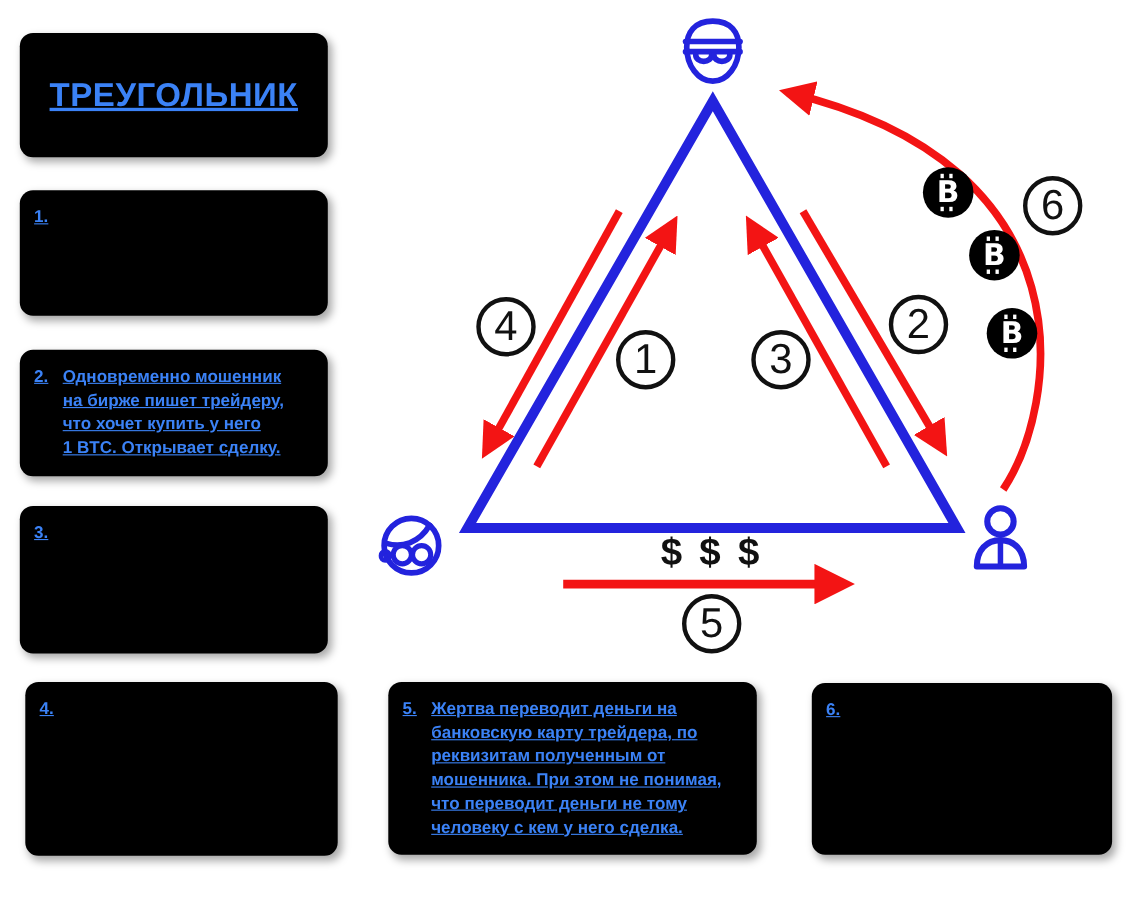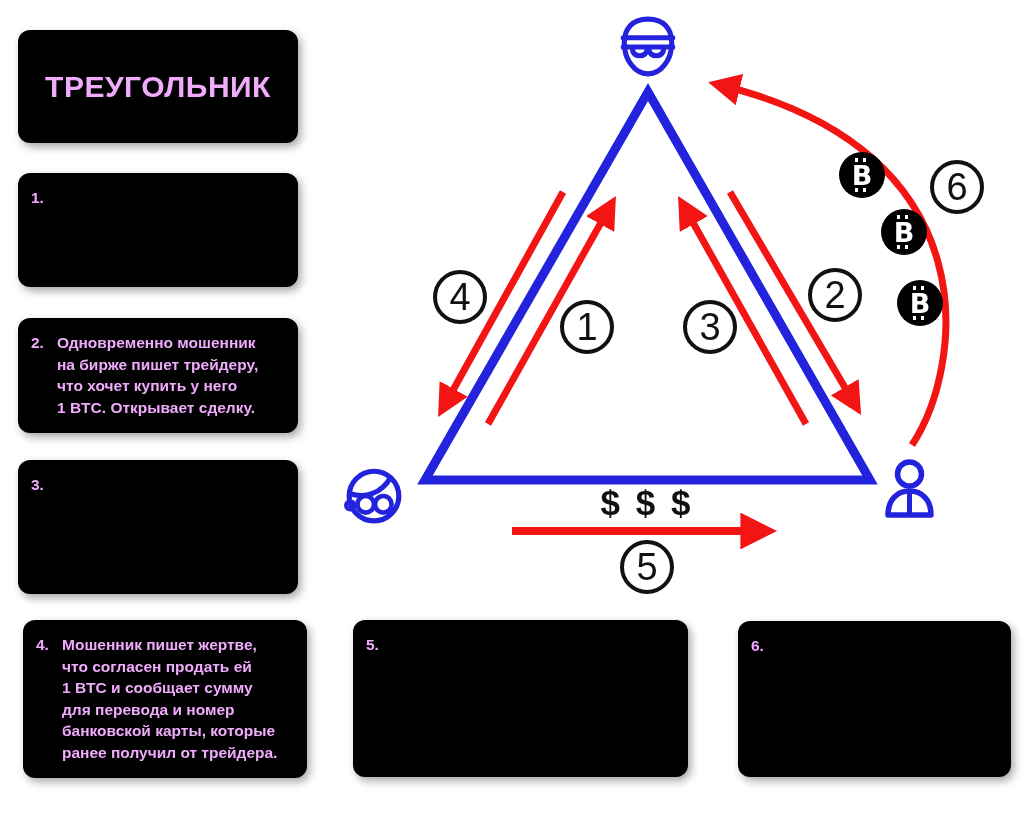--- a/index.html
+++ b/index.html
@@ -9,22 +9,23 @@
     --paper:#ffffff;
   }
   *{box-sizing:border-box;}
   html,body{margin:0;padding:0;background:#fff;}
   .canvas{
     position:relative;width:1024px;height:816px;background:var(--paper,#fff);
     font-family:"Liberation Sans","DejaVu Sans",sans-serif;overflow:hidden;
   }
   
   .card{
-    position:absolute;background:var(--ink,#000);color:#f0abfc;border-radius:12px;
+    position:absolute;background:var(--ink,#000);color:#3b82f6;border-radius:12px;
     box-shadow:3px 4px 8px rgba(0,0,0,.35);
+    text-decoration:underline;
   }
   .card-body{
     display:flex;gap:6px;padding:14px 10px 12px 13px;
     font-weight:700;font-size:15.5px;line-height:21.5px;
   }
   .card-num{flex:0 0 auto;min-width:20px;}
   .card-text{white-space:pre-line;}
   .title-card{display:flex;align-items:center;justify-content:center;}
   .title-text{font-size:30px;font-weight:700;letter-spacing:.5px;}
   #card-title{left:18px;top:30px;width:280px;height:113px;}
@@ -164,31 +165,31 @@
     </div>
   </div>
   <div id="card-3" class="card">
     <div class="card-body">
       <span class="card-num">3.</span>
     </div>
   </div>
   <div id="card-4" class="card">
     <div class="card-body">
       <span class="card-num">4.</span>
-      <span class="card-text">Мошенник пишет жертве,
-что согласен продать ей
-1 BTC и сообщает сумму
-для перевода и номер
-банковской карты, которые
-ранее получил от трейдера.</span>
     </div>
   </div>
   <div id="card-5" class="card">
     <div class="card-body">
       <span class="card-num">5.</span>
+      <span class="card-text">Жертва переводит деньги на
+банковскую карту трейдера, по
+реквизитам полученным от
+мошенника. При этом не понимая,
+что переводит деньги не тому
+человеку с кем у него сделка.</span>
     </div>
   </div>
   <div id="card-6" class="card">
     <div class="card-body">
       <span class="card-num">6.</span>
     </div>
   </div>
 
 </div>
 

